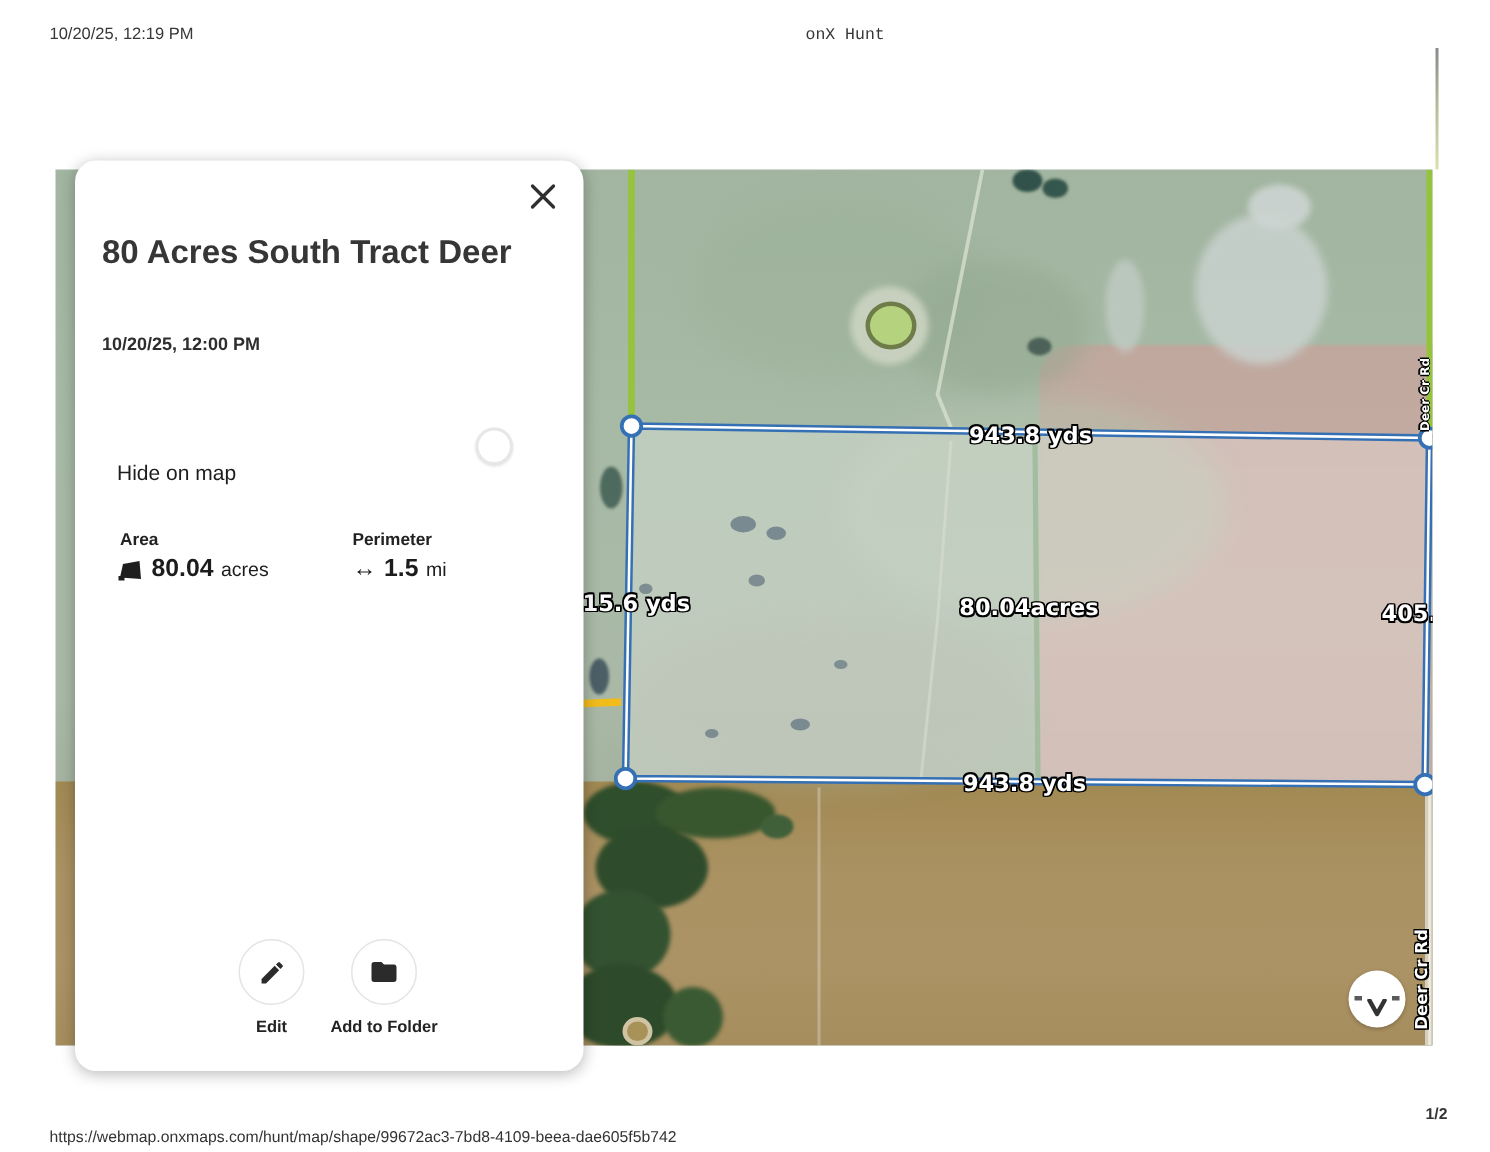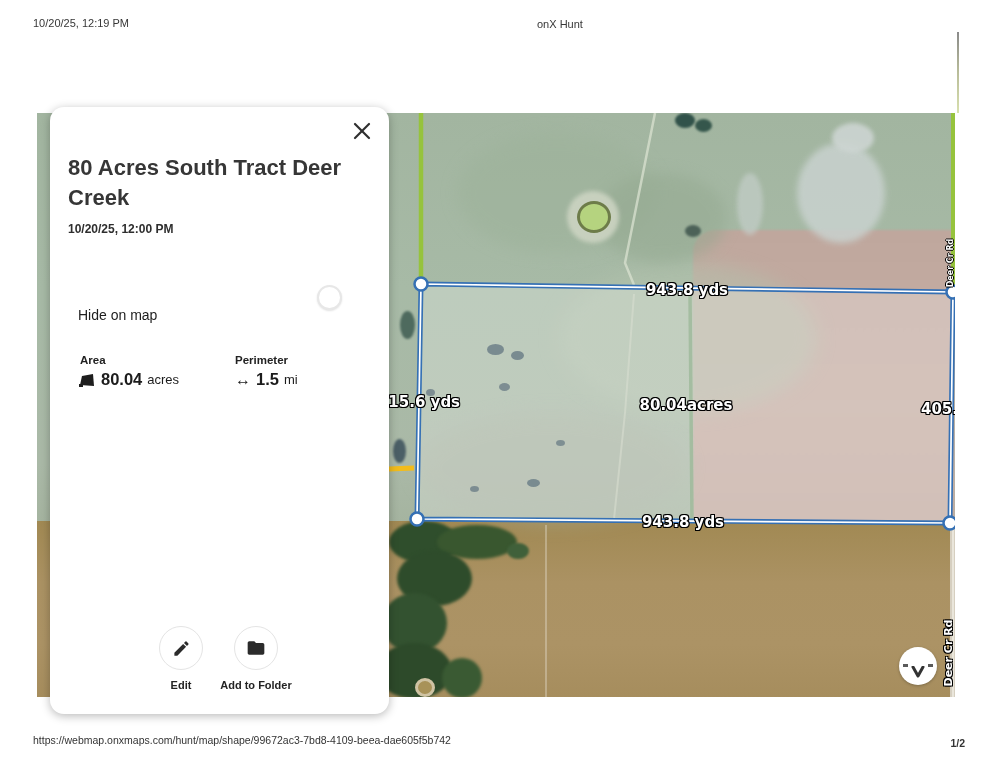--- a/index.html
+++ b/index.html
@@ -63,21 +63,21 @@
   .action .lbl{margin-top:9px;font-size:11px;font-weight:700;color:#232323;}
   .dots{display:flex;gap:3.5px;}
   .dots span{width:4.5px;height:4.5px;border-radius:50%;background:#2b2b2b;display:block;}
 </style>
 </head>
 <body>
 
 <div class="page">
 
   <div class="hdr-text" style="left:33px;top:17px;">10/20/25, 12:19 PM</div>
-  <div class="hdr-text" style="left:537px;top:18px;">onX Hunt</div>
+  <div class="hdr-text" style="left:537px;top:18px;font-family:Liberation Mono, monospace;">onX Hunt</div>
   <div class="artifact-line"></div>
 
   <div class="map">
 
     <div class="pink-field"></div>
     <div class="tan-bottom"></div>
 
     <div class="patch" style="left:420px;top:20px;width:200px;height:120px;background:#9db29a;opacity:.55;filter:blur(8px);"></div>
     <div class="patch" style="left:520px;top:150px;width:260px;height:150px;background:#b3c2ad;opacity:.5;filter:blur(9px);"></div>
     <div class="patch" style="left:380px;top:300px;width:270px;height:110px;background:#a8b0a0;opacity:.5;filter:blur(9px);"></div>
@@ -164,21 +164,20 @@
 
     <div class="close-btn">
       <svg width="22" height="22" viewBox="0 0 22 22">
         <line x1="4" y1="4" x2="18" y2="18" stroke="#2f2f2f" stroke-width="2.2" stroke-linecap="round"></line>
         <line x1="18" y1="4" x2="4" y2="18" stroke="#2f2f2f" stroke-width="2.2" stroke-linecap="round"></line>
       </svg>
     </div>
 
     <div class="card-title">
       <div>80 Acres South Tract Deer</div>
-      <div>Creek</div>
     </div>
 
     <div class="card-date">10/20/25, 12:00 PM</div>
 
     <div class="hide-row-label">Hide on map</div>
     <div class="toggle-knob"></div>
 
     <div class="stat-label" style="left:30px;">Area</div>
     <div class="stat-value" style="left:28px;">
       <svg width="18" height="16" viewBox="0 0 18 16">
@@ -214,16 +213,16 @@
             <path fill="#2b2b2b" d="M10 4H4c-1.1 0-2 .9-2 2v12c0 1.1.9 2 2 2h16c1.1 0 2-.9 2-2V8c0-1.1-.9-2-2-2h-8l-2-2z"></path>
           </svg>
         </div>
         <div class="lbl">Add to Folder</div>
       </div>
 
 
     </div>
   </div>
 
-  <div class="ftr-text" style="left:33px;top:734px;">https://webmap.onxmaps.com/hunt/map/shape/99672ac3-7bd8-4109-beea-dae605f5b742</div>
+  <div class="ftr-text" style="left:33px;top:752px;">https://webmap.onxmaps.com/hunt/map/shape/99672ac3-7bd8-4109-beea-dae605f5b742</div>
   <div class="ftr-text" style="right:28px;top:737px;font-weight:bold;">1/2</div>
 
 </div>
 
 </body></html>

